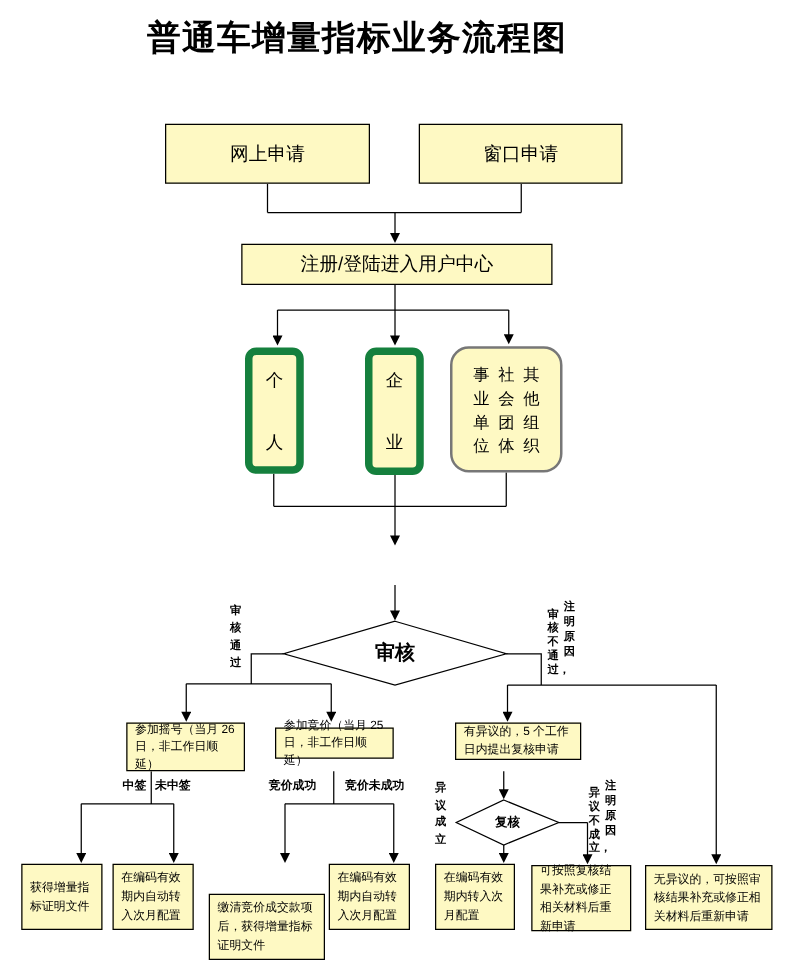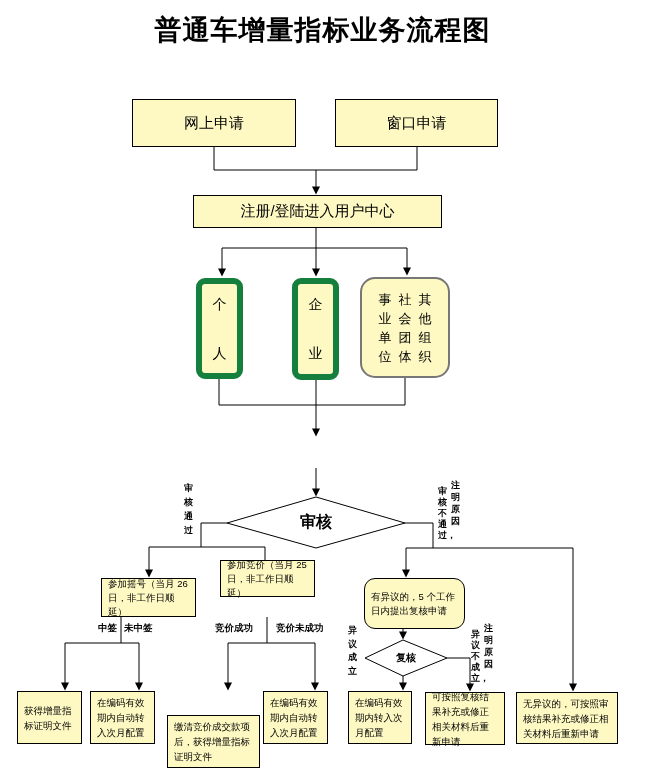--- a/index.html
+++ b/index.html
@@ -9,21 +9,20 @@
     font-family:"Liberation Sans", sans-serif;
     overflow:hidden;
   }
   #canvas { position:absolute; inset:0; width:647px; height:769px; }
   svg.wires { position:absolute; left:0; top:0; z-index:0; }
 
   .title {
     position:absolute; top:12px; left:0; width:571px;
     text-align:center; font-size:27px; font-weight:bold; letter-spacing:1px;
     z-index:2;
-    padding-left:37px;
   }
 
   .node {
     position:absolute; box-sizing:border-box; z-index:1;
     border:1px solid #000; background:#fef9c3;
     display:flex; align-items:center; justify-content:center;
     text-align:center; color:#000;
   }
   .big  { font-size:15px; }
   .mid  { font-size:9.5px; line-height:14px; padding:0 6px;
@@ -133,24 +132,24 @@
     <span class="vchar">审核通过</span>
   </div>
   <div class="vpair" style="left:438px; top:479px;">
     <span class="vchar c1">审核不通过，</span>
     <span class="vchar c2">注明原因</span>
   </div>
 
   <div class="node mid" style="left:101px; top:578px; width:95px; height:39px;">
     <span>参加摇号（当月 26 日，非工作日顺延）</span>
   </div>
-  <div class="node mid" style="left:220px; top:560px; width:95px; height:37px;">
+  <div class="node mid" style="left:220px; top:582px; width:95px; height:25px;">
     <span>参加竞价（当月 25 日，非工作日顺延）</span>
   </div>
-  <div class="node mid" style="left:364px; top:578px; width:101px; height:51px;border-radius:11px;">
+  <div class="node mid" style="left:364px; top:578px; width:101px; height:30px;">
     <span>有异议的，5 个工作日内提出复核申请</span>
   </div>
 
   <div class="elabel" style="left:98px;  top:622px;">中签</div>
   <div class="elabel" style="left:124px; top:622px;">未中签</div>
   <div class="elabel" style="left:215px; top:622px;">竞价成功</div>
   <div class="elabel" style="left:276px; top:622px;">竞价未成功</div>
 
   <div class="dlabel" style="left:365px; top:640px; width:82px; height:36px; font-size:10px;">复核</div>
 

